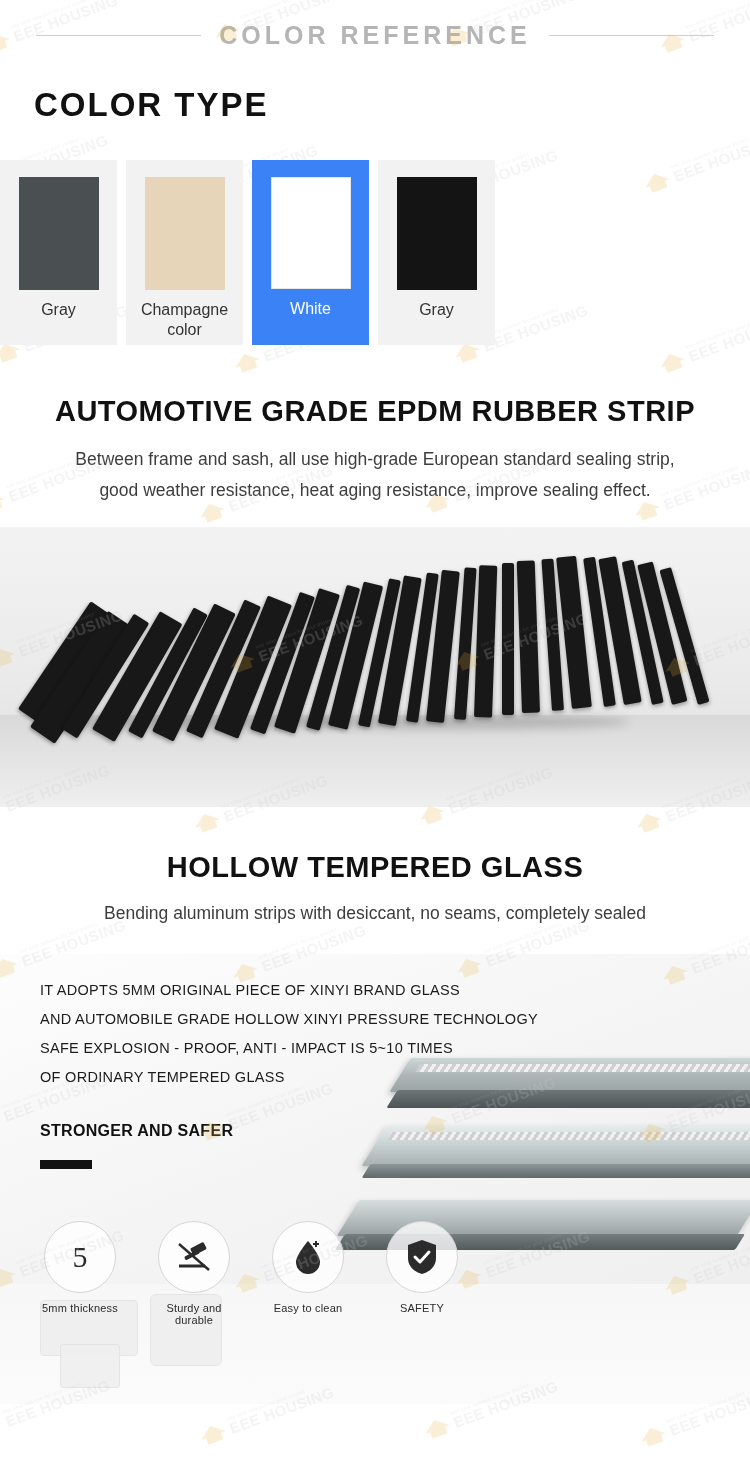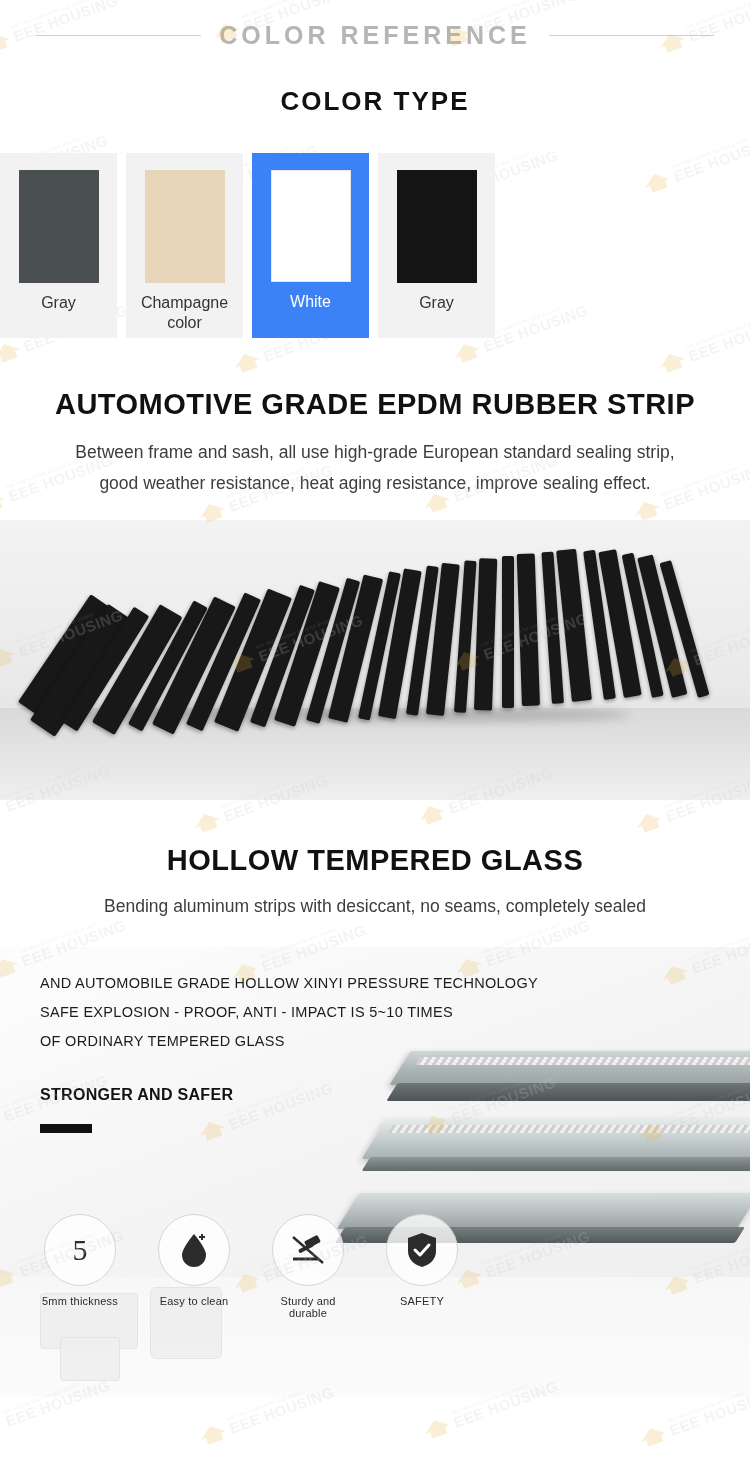--- a/index.html
+++ b/index.html
@@ -93,26 +93,27 @@
     z-index: 2;
     background: #fff;
     padding: 0 18px;
     font-size: 25px;
     letter-spacing: 4px;
     color: #b5b5b5;
     font-weight: bold;
   }
 
   .color-type-title {
-    text-align: center;
-    font-size: 26px;
+    text-align: left;
+    font-size: 33px;
     font-weight: bold;
     letter-spacing: 2px;
     color: #111;
     margin-top: 16px;
+    padding-left: 34px;
   }
 
   
   .swatches {
     margin-top: 36px;
     display: flex;
     gap: 9px;
     position: relative;
     z-index: 6;
   }
@@ -432,60 +433,61 @@
     <div class="spacer sp1"></div>
     <div class="pane p1b"></div>
     <div class="pane p2"></div>
     <div class="spacer sp2"></div>
     <div class="pane p2b"></div>
     <div class="pane p3"></div>
     <div class="pane p3b"></div>
   </div>
 
   <div class="gp-text">
+    <div class="line">IT ADOPTS 5MM ORIGINAL PIECE OF XINYI BRAND GLASS</div>
     <div class="line">AND AUTOMOBILE GRADE HOLLOW XINYI PRESSURE TECHNOLOGY</div>
     <div class="line">SAFE EXPLOSION - PROOF, ANTI - IMPACT IS 5~10 TIMES</div>
     <div class="line">OF ORDINARY TEMPERED GLASS</div>
     <div class="strong-line">STRONGER AND SAFER</div>
     <div class="rule"></div>
   </div>
 
   <div class="features">
 
     <div class="feature">
       <div class="circle">
         <span class="num">5</span>
       </div>
       <div class="cap">5mm thickness</div>
-    </div>
-
-    <div class="feature">
-      <div class="circle">
-        <svg width="34" height="38" viewBox="0 0 34 38" aria-hidden="true">
-          <path d="M17 3 C17 3 5 17 5 24 a12 12 0 0 0 24 0 C29 17 17 3 17 3 Z" fill="#2b2b2b"></path>
-          <path d="M22 6 h6 M25 3 v6" stroke="#2b2b2b" stroke-width="2" fill="none"></path>
-        </svg>
-      </div>
-      <div class="cap">Easy to clean</div>
     </div>
 
     <div class="feature">
       <div class="circle">
         <svg width="38" height="34" viewBox="0 0 38 34" aria-hidden="true">
           <rect x="16" y="5" width="15" height="8" rx="1.5" transform="rotate(-28 23 9)" fill="#2b2b2b"></rect>
           <rect x="9" y="13" width="16" height="4" rx="1.5" transform="rotate(-28 17 15)" fill="#2b2b2b"></rect>
           <path d="M4 26 h26" stroke="#2b2b2b" stroke-width="3"></path>
           <path d="M4 4 L34 30" stroke="#2b2b2b" stroke-width="2.4"></path>
         </svg>
       </div>
       <div class="cap">Sturdy and durable</div>
     </div>
 
     <div class="feature">
       <div class="circle">
+        <svg width="34" height="38" viewBox="0 0 34 38" aria-hidden="true">
+          <path d="M17 3 C17 3 5 17 5 24 a12 12 0 0 0 24 0 C29 17 17 3 17 3 Z" fill="#2b2b2b"></path>
+          <path d="M22 6 h6 M25 3 v6" stroke="#2b2b2b" stroke-width="2" fill="none"></path>
+        </svg>
+      </div>
+      <div class="cap">Easy to clean</div>
+    </div>
+
+    <div class="feature">
+      <div class="circle">
         <svg width="32" height="38" viewBox="0 0 32 38" aria-hidden="true">
           <path d="M16 2 L30 7 v13 c0 9 -7 14 -14 16 C9 34 2 29 2 20 V7 Z" fill="#2b2b2b"></path>
           <path d="M9 19 l5 5 l9 -10" stroke="#ffffff" stroke-width="3" fill="none" stroke-linecap="round" stroke-linejoin="round"></path>
         </svg>
       </div>
       <div class="cap">SAFETY</div>
     </div>
 
   </div>
 

